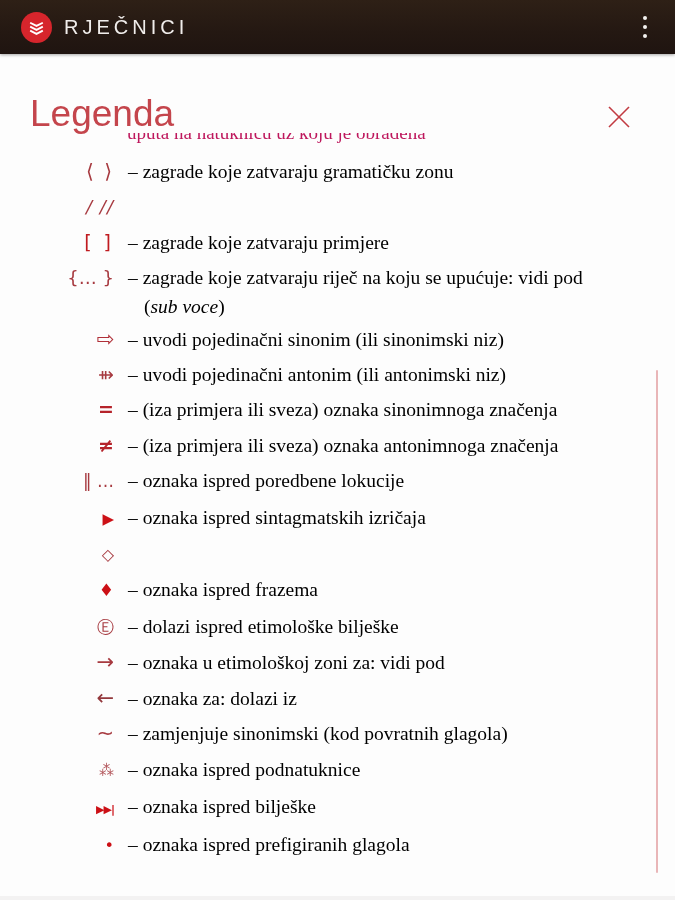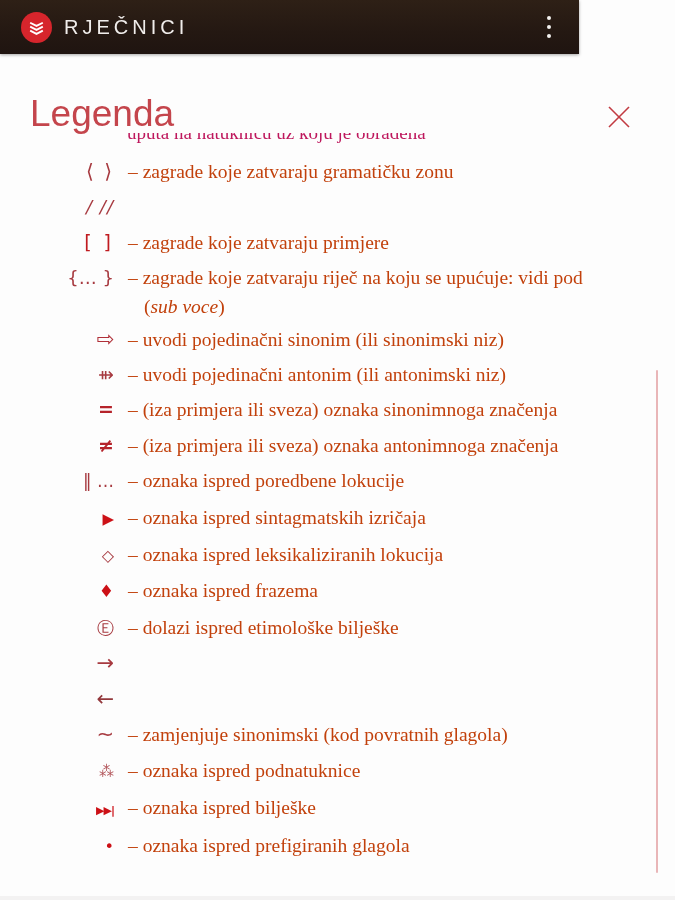--- a/index.html
+++ b/index.html
@@ -2,21 +2,21 @@
 <html><head>
 <meta charset="utf-8">
 <style>
   html,body{margin:0;padding:0;}
   body{
     width:675px;height:900px;position:relative;overflow:hidden;
     background:#fdfdfd;font-family:"Liberation Serif",serif;
   }
   
   .appbar{
-    position:absolute;left:0;top:0;width:579px;height:54px;
+    position:absolute;left:0;top:0;width:675px;height:54px;
     background:linear-gradient(180deg,#2e2016 0%,#241812 60%,#1f1410 100%);
     display:flex;align-items:center;
     box-shadow:0 1px 3px rgba(0,0,0,.35);
     z-index:5;
   }
   .logo{
     width:31px;height:31px;border-radius:50%;
     margin-left:21px;flex:0 0 auto;
     display:flex;align-items:center;justify-content:center;
   }
@@ -55,21 +55,21 @@
   .row{
     display:flex;align-items:baseline;
     min-height:35.4px;line-height:35.4px;
   }
   .sym{
     flex:0 0 114px;text-align:right;
     font-family:"DejaVu Sans",sans-serif;font-size:19px;
     white-space:pre;
   }
   .txt{
-    margin-left:14px;font-size:19.5px;color:#c2410c;
+    margin-left:14px;font-size:19.5px;color:#000000;
   }
   .cont{display:block;margin-left:16px;line-height:30px;margin-top:-4px;}
   .cont em{font-style:italic;}
   
   .sym-1{font-size:20px;letter-spacing:2px;}
   .sym-2{font-size:18px;font-style:italic;letter-spacing:1px;}
   .sym-3{font-size:19px;letter-spacing:3px;}
   .sym-4{font-size:18px;}
   .sym-5{font-size:21px;}
   .sym-6{font-size:19px;}
@@ -159,35 +159,36 @@
       <div class="row">
         <span class="sym sym-9" style="color: rgb(167, 58, 64);">‖ …</span>
         <span class="txt">– oznaka ispred poredbene lokucije</span>
       </div>
       <div class="row">
         <span class="sym sym-10" style="color: rgb(204, 16, 22);">▶</span>
         <span class="txt">– oznaka ispred sintagmatskih izričaja</span>
       </div>
       <div class="row">
         <span class="sym sym-11" style="color: rgb(167, 58, 64);">◇</span>
-        <span class="txt">– oznaka ispred leksikaliziranih lokucija</span>
       </div>
       <div class="row">
         <span class="sym sym-12" style="color: rgb(204, 16, 22);">♦</span>
         <span class="txt">– oznaka ispred frazema</span>
       </div>
       <div class="row">
         <span class="sym sym-13" style="color: rgb(167, 58, 64);">Ⓔ</span>
         <span class="txt">– dolazi ispred etimološke bilješke</span>
       </div>
       <div class="row">
         <span class="sym sym-14" style="color: rgb(167, 58, 64);">→</span>
+        <span class="txt">– oznaka u etimološkoj zoni za: vidi pod</span>
       </div>
       <div class="row">
         <span class="sym sym-15" style="color: rgb(147, 56, 60);">←</span>
+        <span class="txt">– oznaka za: dolazi iz</span>
       </div>
       <div class="row">
         <span class="sym sym-16" style="color: rgb(167, 58, 64);">∼</span>
         <span class="txt">– zamjenjuje sinonimski (kod povratnih glagola)</span>
       </div>
       <div class="row">
         <span class="sym sym-17" style="color: rgb(180, 89, 94);">⁂</span>
         <span class="txt">– oznaka ispred podnatuknice</span>
       </div>
       <div class="row">

